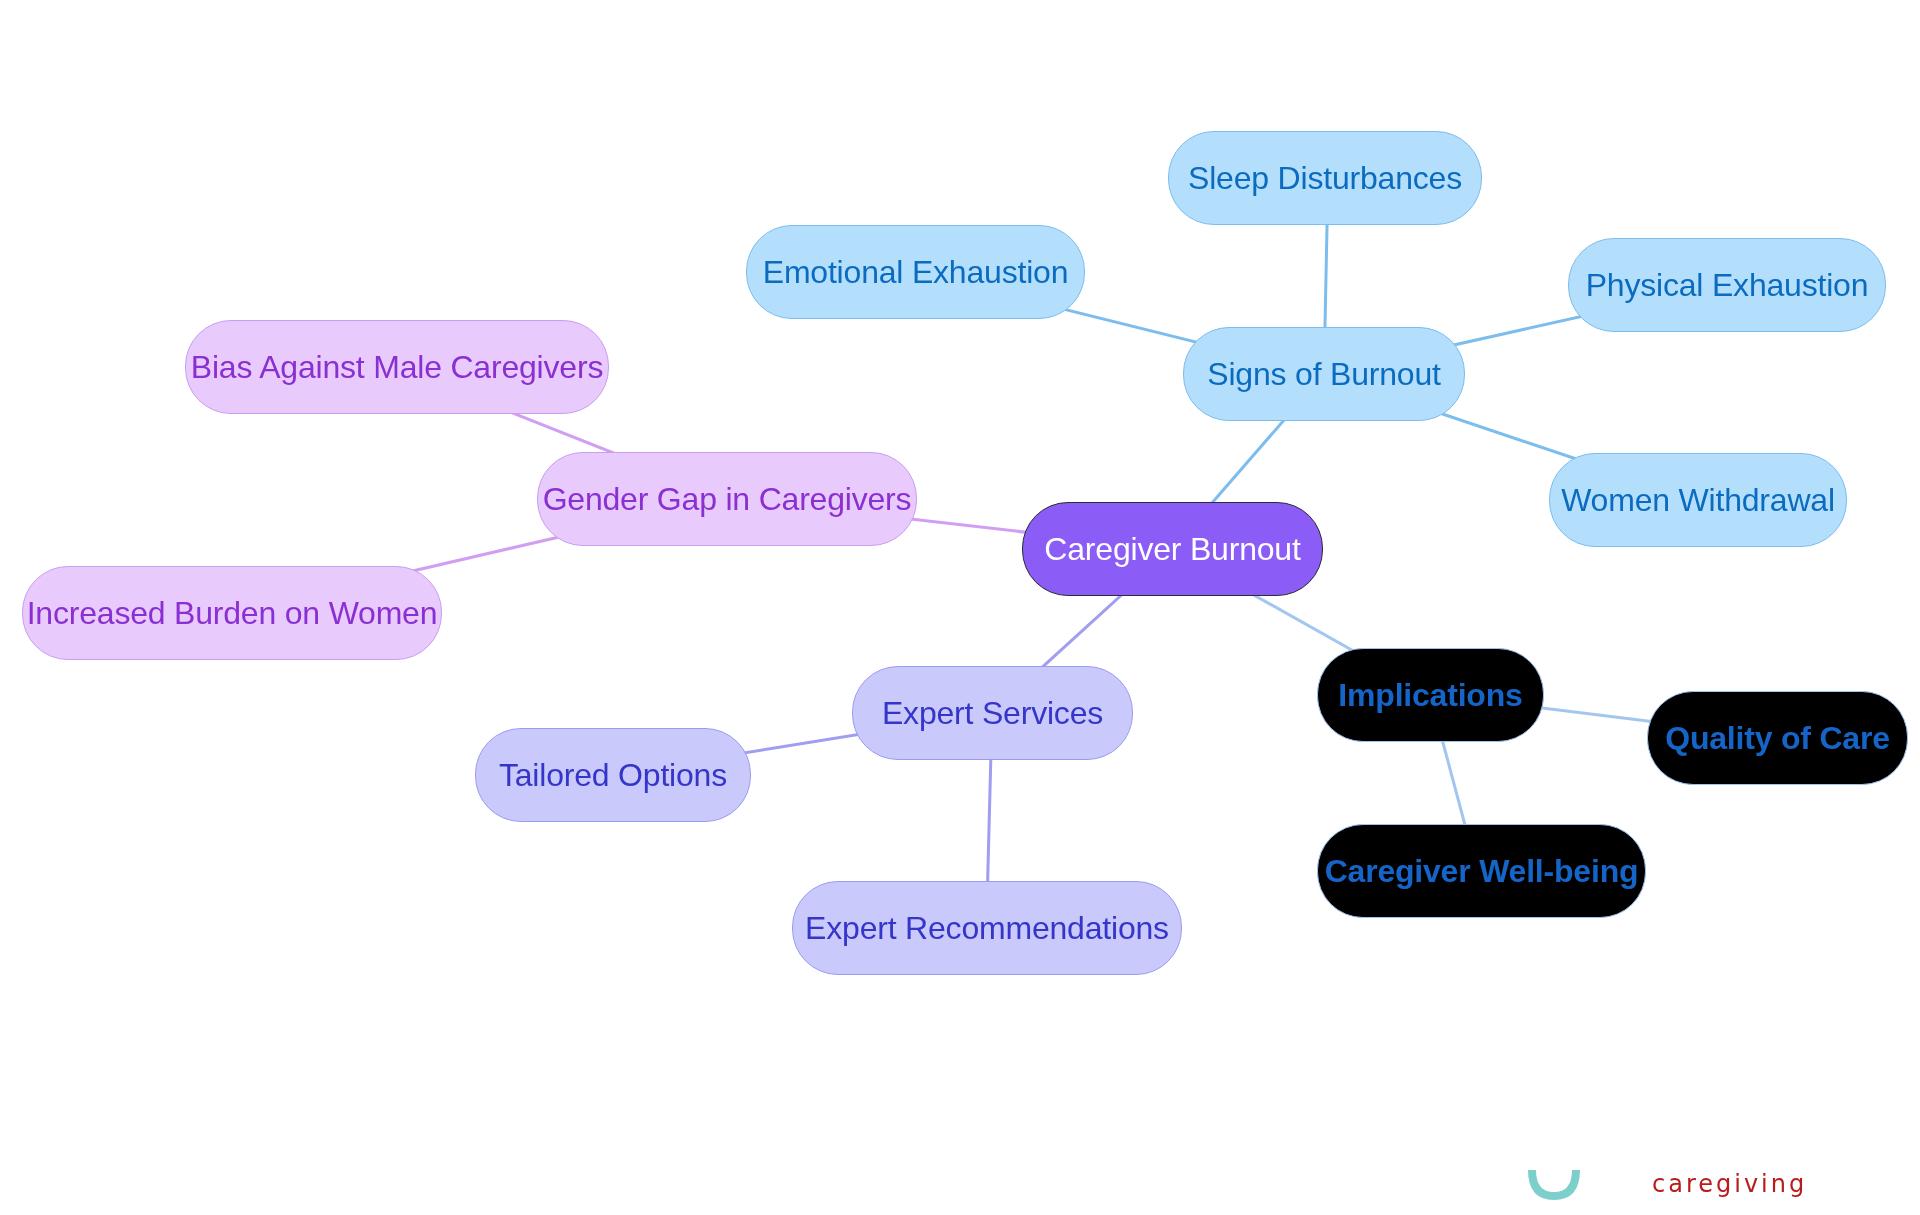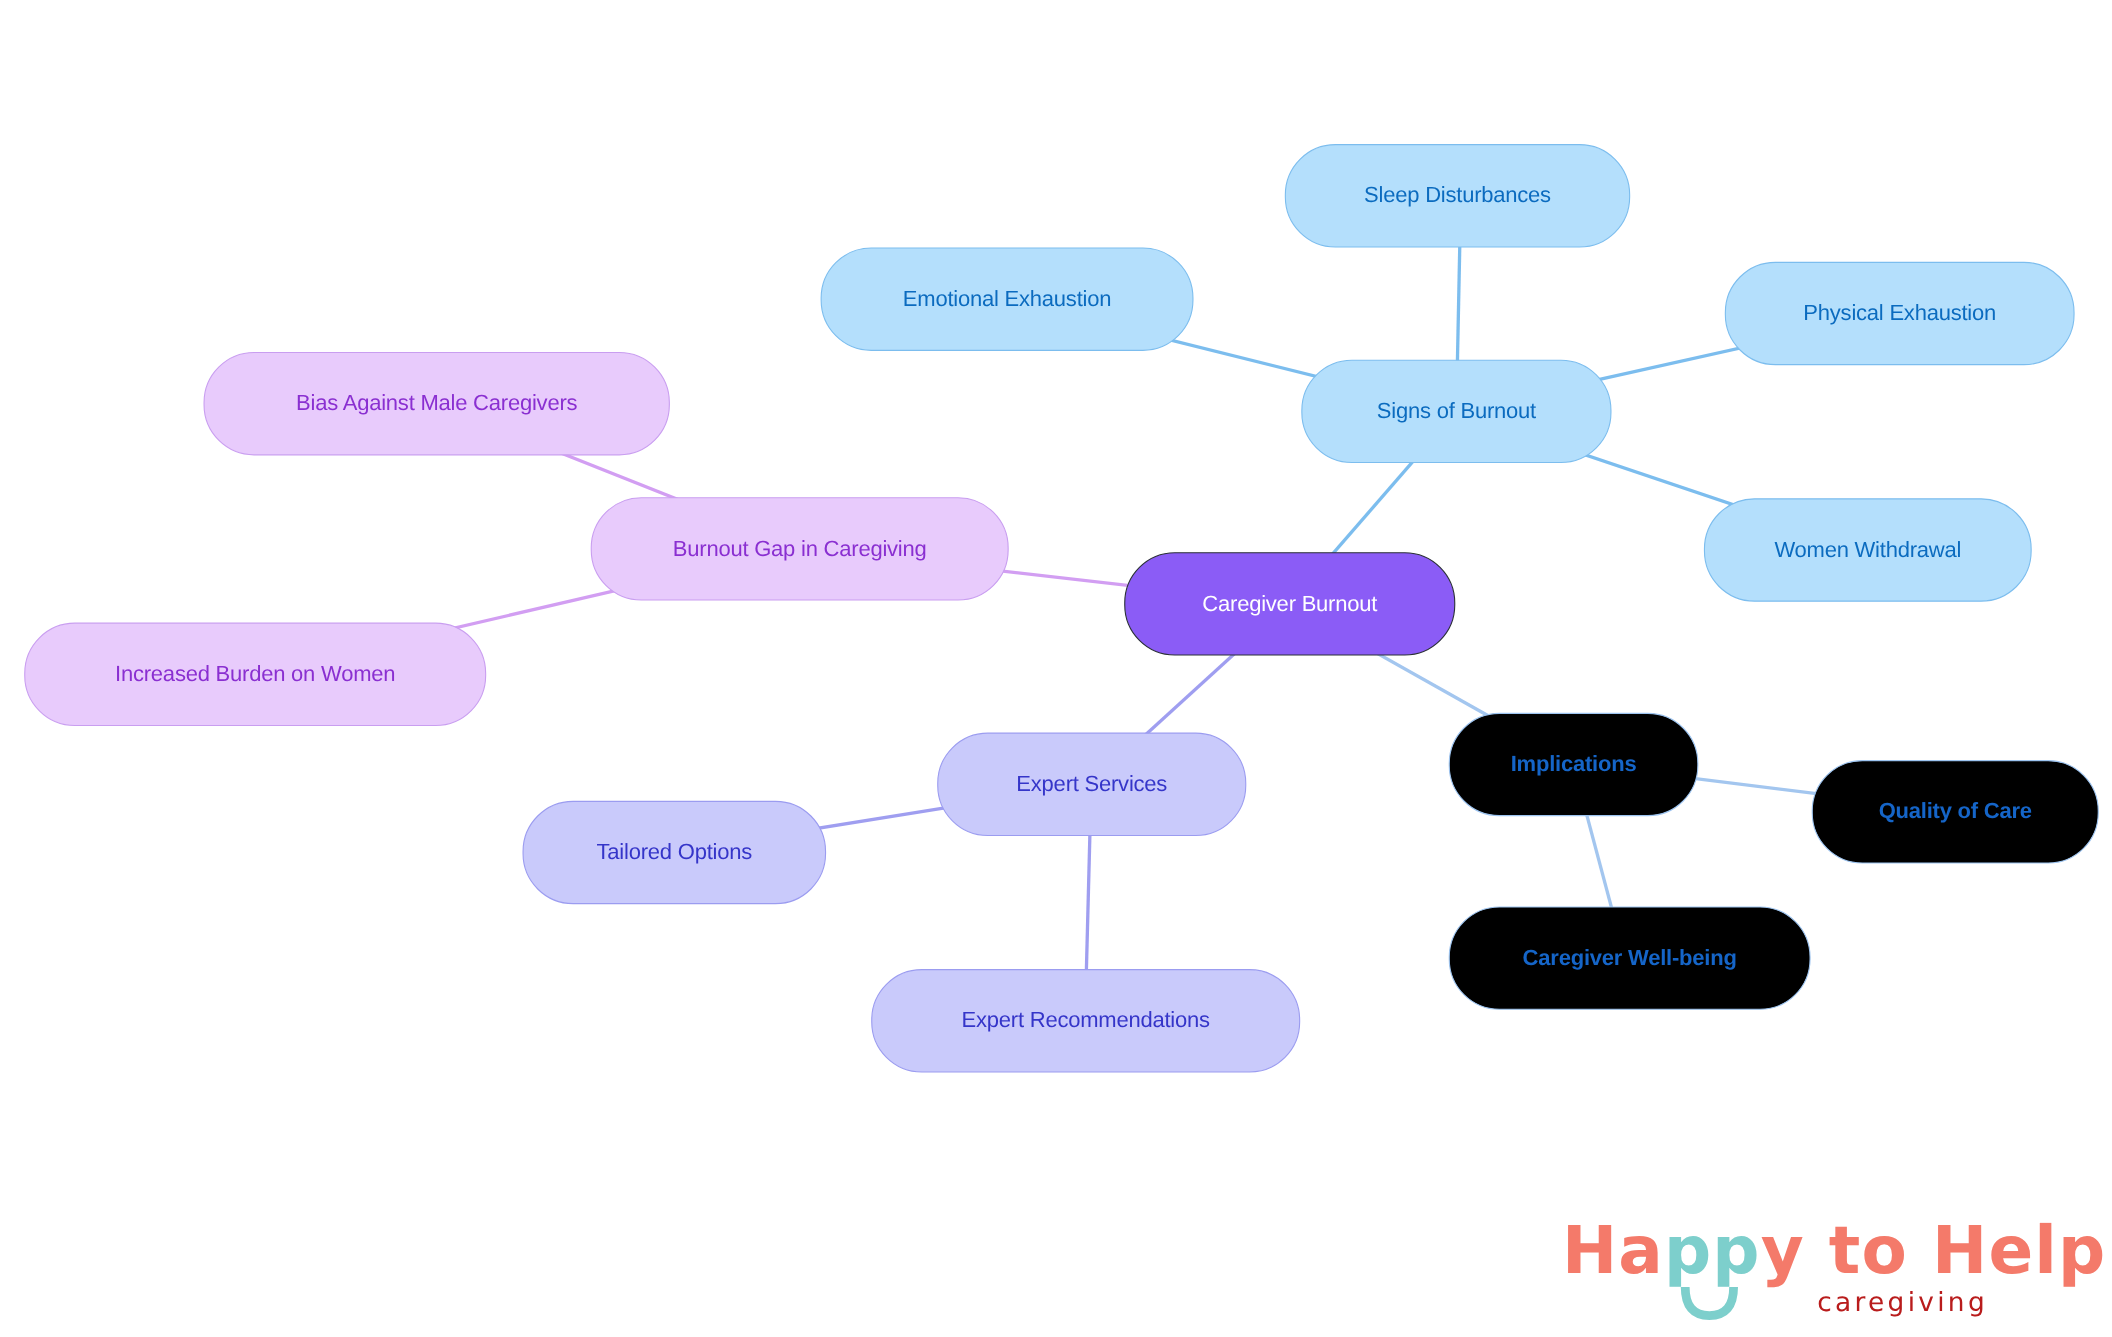--- a/index.html
+++ b/index.html
@@ -2,21 +2,21 @@
 <html><head>
 <meta charset="utf-8">
 <style>
   html, body { margin: 0; padding: 0; background: #ffffff; }
   body { width: 1920px; height: 1215px; position: relative; overflow: hidden; font-family: "Liberation Sans", sans-serif; }
   #edges { position: absolute; left: 0; top: 0; width: 1920px; height: 1215px; }
   .node {
     position: absolute; box-sizing: border-box;
     border-radius: 46px; border: 1.5px solid;
     display: flex; align-items: center; justify-content: center;
-    font-family: "Liberation Sans", sans-serif; font-size: 20px; white-space: nowrap;
+    font-family: "Liberation Sans", sans-serif; font-size: 32px; white-space: nowrap;
     letter-spacing: -0.2px;
   }
   .root { background: #8b5cf6; border-color: #2a2f36; color: #ffffff; }
   .signs { background: #b4dffc; border-color: #7cbdee; color: #0b6bbf; }
   .impl { background: #000000; border-color: #9cc3ef; color: #1565c8; font-weight: bold; }
   .respite { background: #c9cafb; border-color: #9b9cf0; color: #3535c9; }
   .gender { background: #e8cbfc; border-color: #c99ef0; color: #8a2fd1; }
   .logo { position: absolute; left: 1420px; top: 1100px; width: 460px; height: 115px; }
   .logo-main { position: absolute; left: 0; top: 2px; font-family: "DejaVu Sans", sans-serif; font-weight: bold; font-size: 60px; color: #f47a6a; letter-spacing: 1px; white-space: nowrap; }
   .logo-main .teal { color: #7dcfcc; }
@@ -56,25 +56,22 @@
 <div class="node signs" style="left:1549px;top:453px;width:298px;height:94px;">Women Withdrawal</div>
 
 <div class="node impl" style="left:1317px;top:648px;width:227px;height:94px;">Implications</div>
 <div class="node impl" style="left:1647px;top:691px;width:261px;height:94px;">Quality of Care</div>
 <div class="node impl" style="left:1317px;top:824px;width:329px;height:94px;">Caregiver Well-being</div>
 
 <div class="node respite" style="left:852px;top:666px;width:281px;height:94px;">Expert Services</div>
 <div class="node respite" style="left:475px;top:728px;width:276px;height:94px;">Tailored Options</div>
 <div class="node respite" style="left:792px;top:859px;width:390px;height:94px;margin-top:22px;">Expert Recommendations</div>
 
-<div class="node gender" style="left:537px;top:452px;width:380px;height:94px;">Burnout Gap in Caregiving</div>
+<div class="node gender" style="left:537px;top:452px;width:380px;height:94px;">Gender Gap in Caregivers</div>
 <div class="node gender" style="left:185px;top:320px;width:424px;height:94px;">Bias Against Male Caregivers</div>
 <div class="node gender" style="left:22px;top:566px;width:420px;height:94px;">Increased Burden on Women</div>
 
 <div class="logo">
-  <div class="logo-main">
-    <span>Ha</span><span class="teal">pp</span><span>y to Help</span>
-  </div>
   <svg class="logo-smile" viewBox="0 0 56 36" xmlns="http://www.w3.org/2000/svg">
     <path d="M6 4 Q6 30 28 30 Q50 30 50 4" fill="none" stroke="#7dcfcc" stroke-width="8" stroke-linecap="butt"></path>
   </svg>
   <div class="logo-sub">caregiving</div>
 </div>
 
 </body></html>

